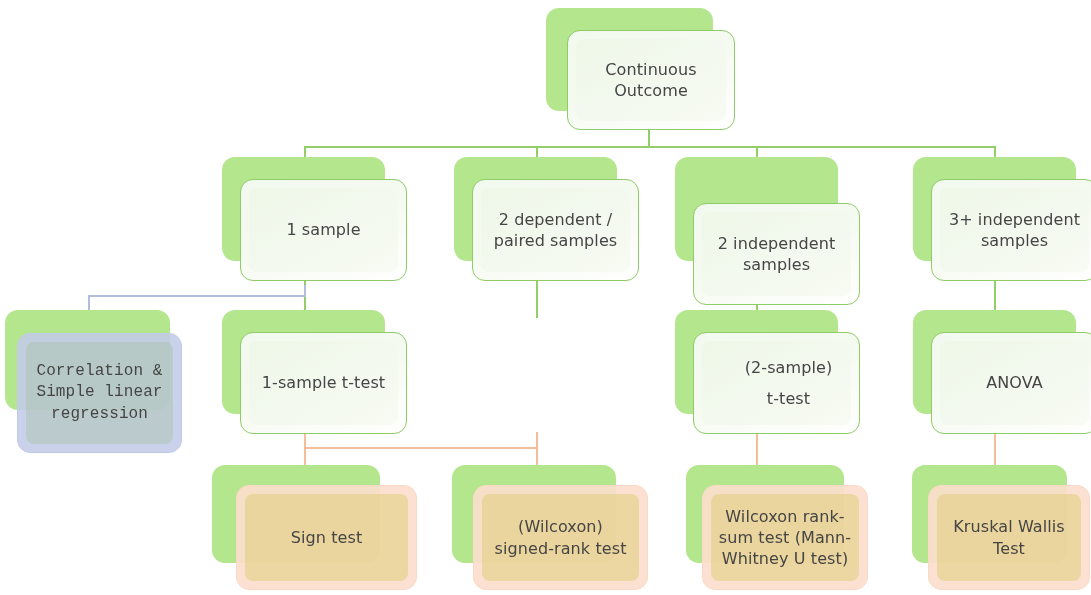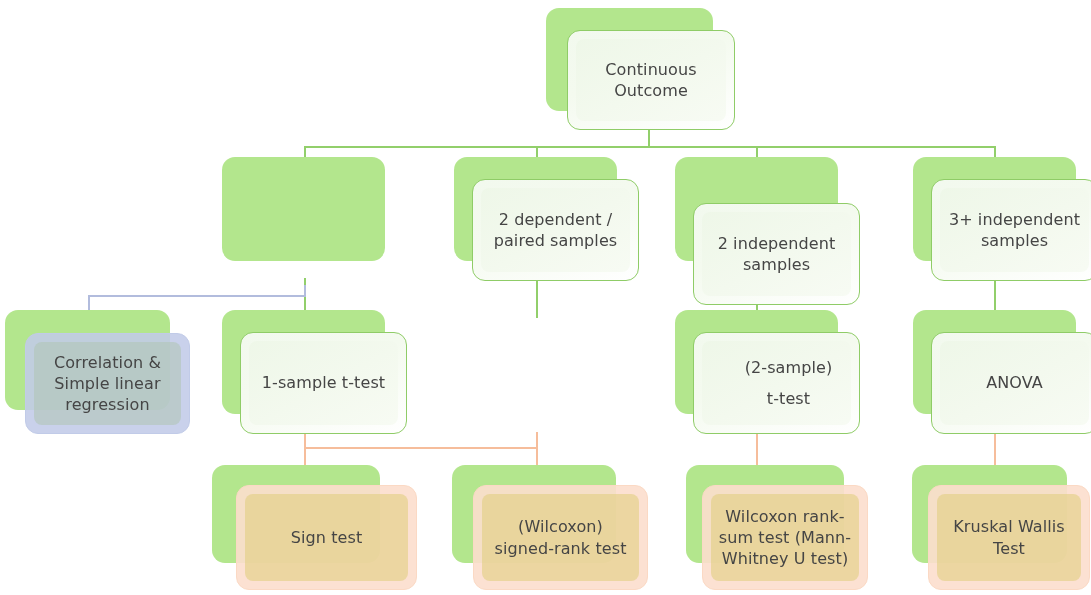--- a/index.html
+++ b/index.html
@@ -110,20 +110,23 @@
   <div class="node" style="left:546px;top:8px;width:190px;height:122px;">
     <div class="back" style="width:167px;height:103px;"></div>
     <div class="front style-green" style="left:21px;top:22px;width:168px;height:100px;">
       <span class="lbl">Continuous
 Outcome</span>
     </div>
   </div>
 
   <div class="node" style="left:222px;top:157px;width:185px;height:124px;">
     <div class="back" style="width:163px;height:104px;"></div>
+    <div class="front style-green" style="left:18px;top:22px;width:167px;height:102px;">
+      <span class="lbl">1 sample</span>
+    </div>
   </div>
 
   <div class="node" style="left:454px;top:157px;width:185px;height:124px;">
     <div class="back" style="width:163px;height:104px;"></div>
     <div class="front style-green" style="left:18px;top:22px;width:167px;height:102px;">
       <span class="lbl">2 dependent /
 paired samples</span>
     </div>
   </div>
 
@@ -138,21 +141,21 @@
   <div class="node" style="left:913px;top:157px;width:185px;height:124px;">
     <div class="back" style="width:163px;height:104px;"></div>
     <div class="front style-green" style="left:18px;top:22px;width:167px;height:102px;">
       <span class="lbl">3+ independent
 samples</span>
     </div>
   </div>
 
   <div class="node" style="left:5px;top:310px;width:185px;height:124px;">
     <div class="back" style="width:165px;height:100px;"></div>
-    <div class="front style-blue" style="left:20px;top:23px;width:165px;height:101px;">
+    <div class="front style-blue" style="left:12px;top:23px;width:165px;height:120px;font-family:Liberation Mono, monospace;">
       <span class="lbl">Correlation &amp;
 Simple linear
 regression</span>
     </div>
   </div>
 
   <div class="node" style="left:222px;top:310px;width:185px;height:124px;">
     <div class="back" style="width:163px;height:104px;"></div>
     <div class="front style-green" style="left:18px;top:22px;width:167px;height:102px;">
       <span class="lbl">1-sample t-test</span>

